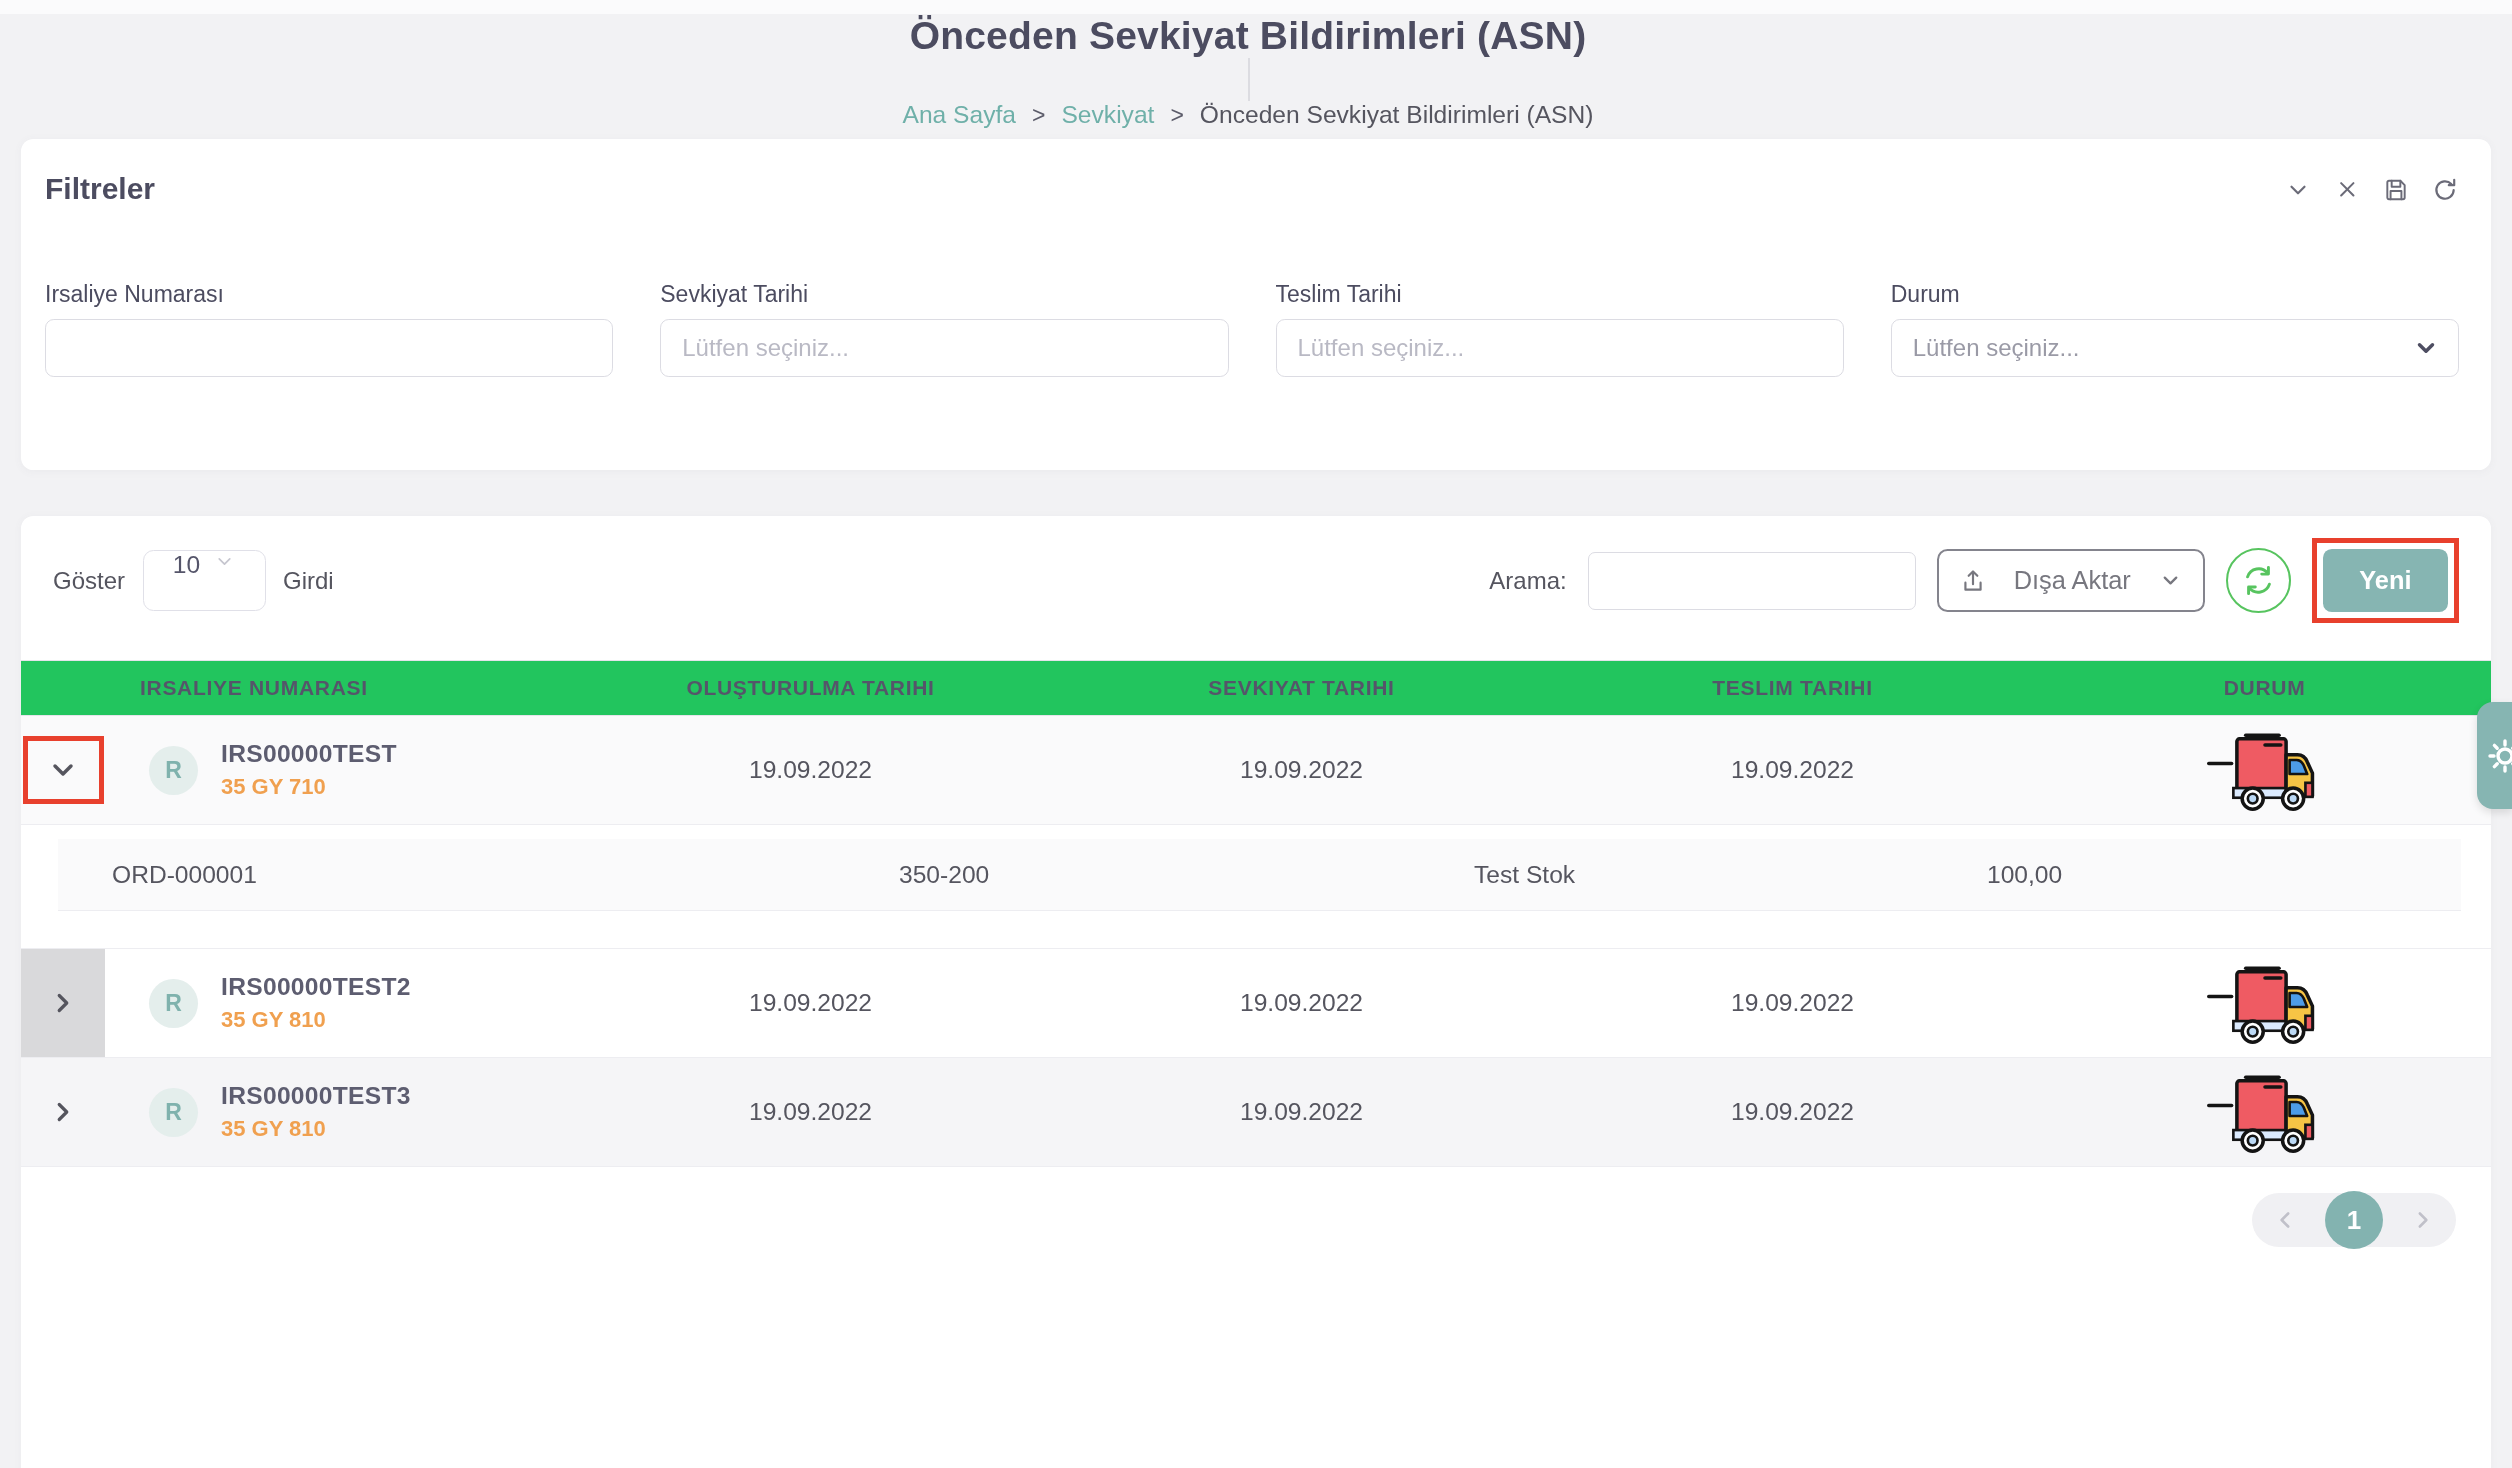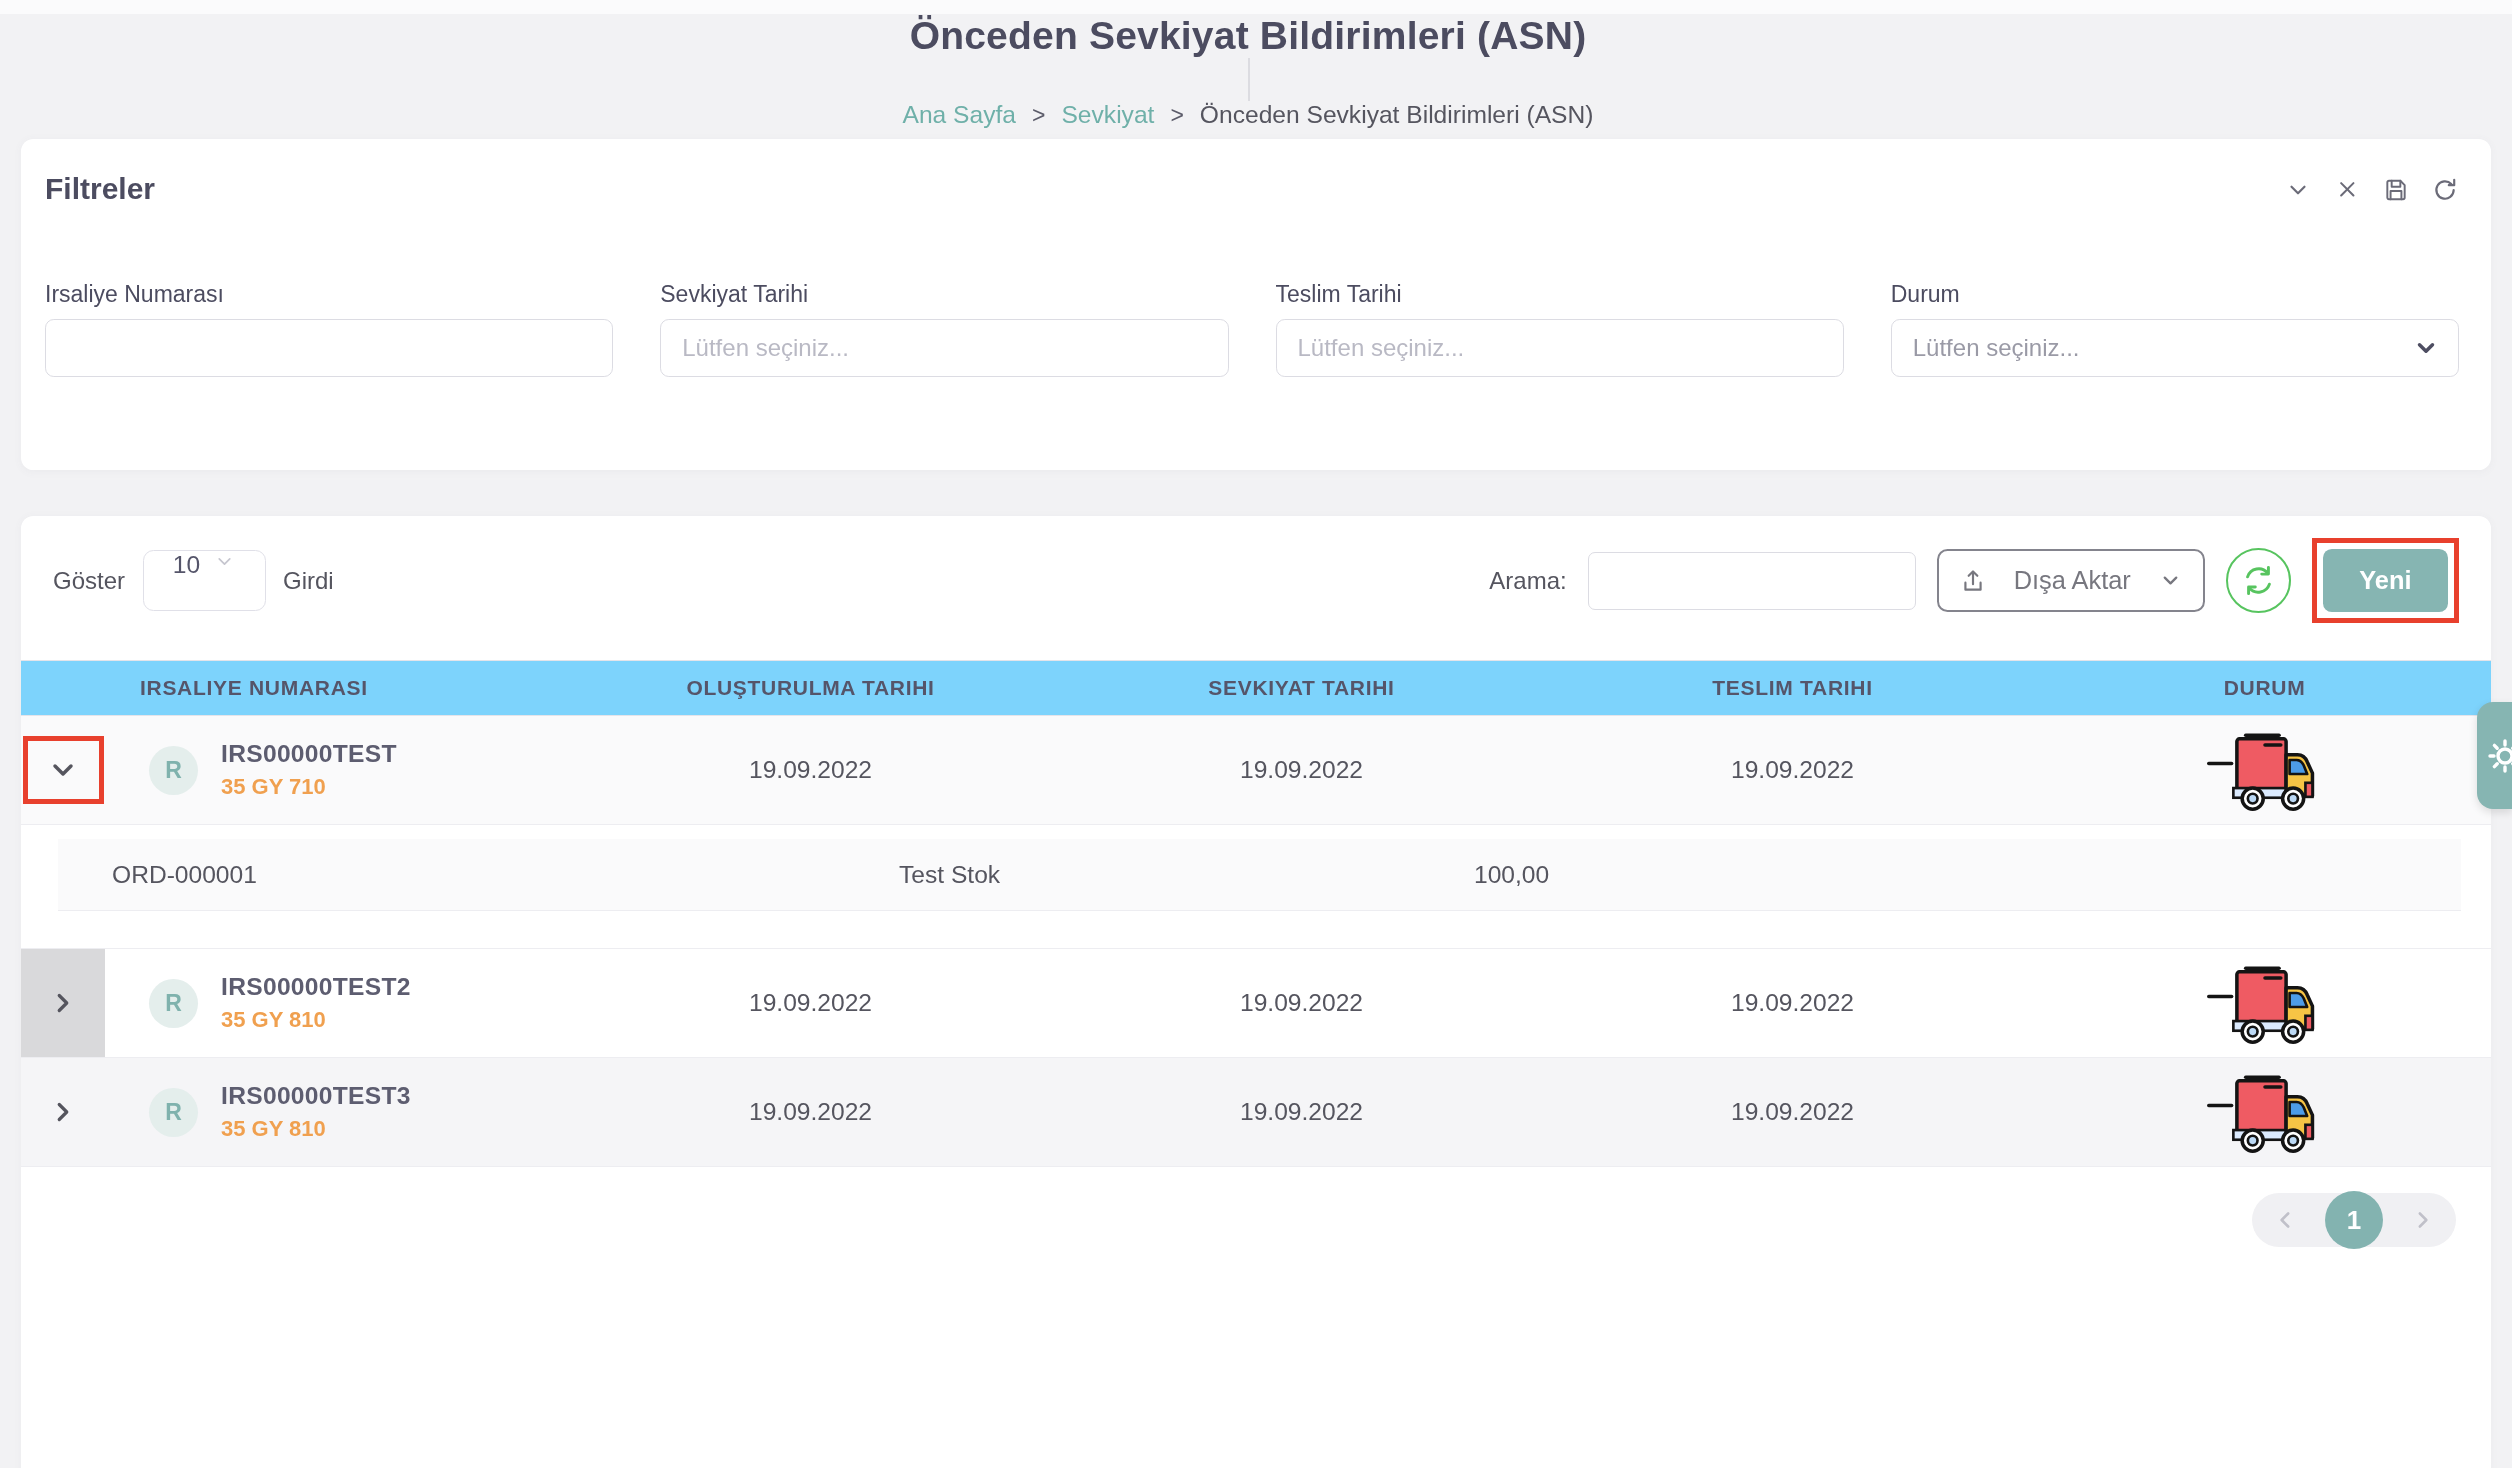--- a/index.html
+++ b/index.html
@@ -53,21 +53,21 @@
   .export-btn .export-label { font-size:25.4px; color:#77777f; }
   .refresh-btn { width:65px; height:65px; border:2.6px solid #57c45f; border-radius:50%; background:#fff;
                  display:flex; align-items:center; justify-content:center; cursor:pointer; }
   .annotation-box { border:5.3px solid #e8402d; padding:6.1px; }
   .new-btn { width:125px; height:63px; background:#86b5b2; border:none; border-radius:8.8px; color:#fff;
              font-size:25.4px; font-weight:600; font-family:"Liberation Sans",sans-serif; cursor:pointer; }
 
   
   .dtable { margin-top:47px; }
   .trow { display:grid; grid-template-columns:84px 460px 491px 491px 491px 1fr; align-items:center; }
-  .thead-row { height:56px; background:#7dd3fc; border-top:0.9px solid #e4e4ea; border-bottom:0.9px solid #e4e4ea;
+  .thead-row { height:56px; background:#22c55e; border-top:0.9px solid #e4e4ea; border-bottom:0.9px solid #e4e4ea;
                font-size:21px; font-weight:700; color:#55556a; letter-spacing:0.7px; }
   .th-left { padding-left:35px; }
   .th-center { text-align:center; }
   .body-row { height:109px; border-bottom:0.9px solid #ededf1; background:#fff; }
   .body-row.odd { background:#fafafb; }
   .body-row.shaded { background:#f5f5f7; }
   .cell-expander { height:100%; display:flex; align-items:center; justify-content:center; position:relative; cursor:pointer; }
   .cell-expander.gray { background:#d9d9db; }
   .expander-annotation { width:81px; height:68px; border:5.3px solid #e8402d; display:flex; align-items:center; justify-content:center; }
   .chev { color:#55555e; }
@@ -261,20 +261,21 @@
             <circle cx="52" cy="78" r="5.5" fill="#bcd9f5" stroke="#141414" stroke-width="3"></circle>
             <circle cx="98" cy="78" r="12" fill="#ffffff" stroke="#141414" stroke-width="4"></circle>
             <circle cx="98" cy="78" r="5.5" fill="#bcd9f5" stroke="#141414" stroke-width="3"></circle>
           </svg>
         </div>
       </div>
 
       <div class="detail-panel">
         <div class="srow sub-row odd">
           <div class="sc1">ORD-000001</div>
+          <div class="sc2">350-200</div>
           <div class="sc3">Test Stok</div>
           <div class="sc4">100,00</div>
         </div>
       </div>
 
       <div class="trow body-row">
         <div class="cell-expander gray">
           <svg class="chev" width="30" height="30" viewBox="0 0 24 24" fill="none" stroke="currentColor" stroke-width="2.6" stroke-linecap="round" stroke-linejoin="round">
               <polyline points="9 6 15 12 9 18"></polyline>
             </svg>

